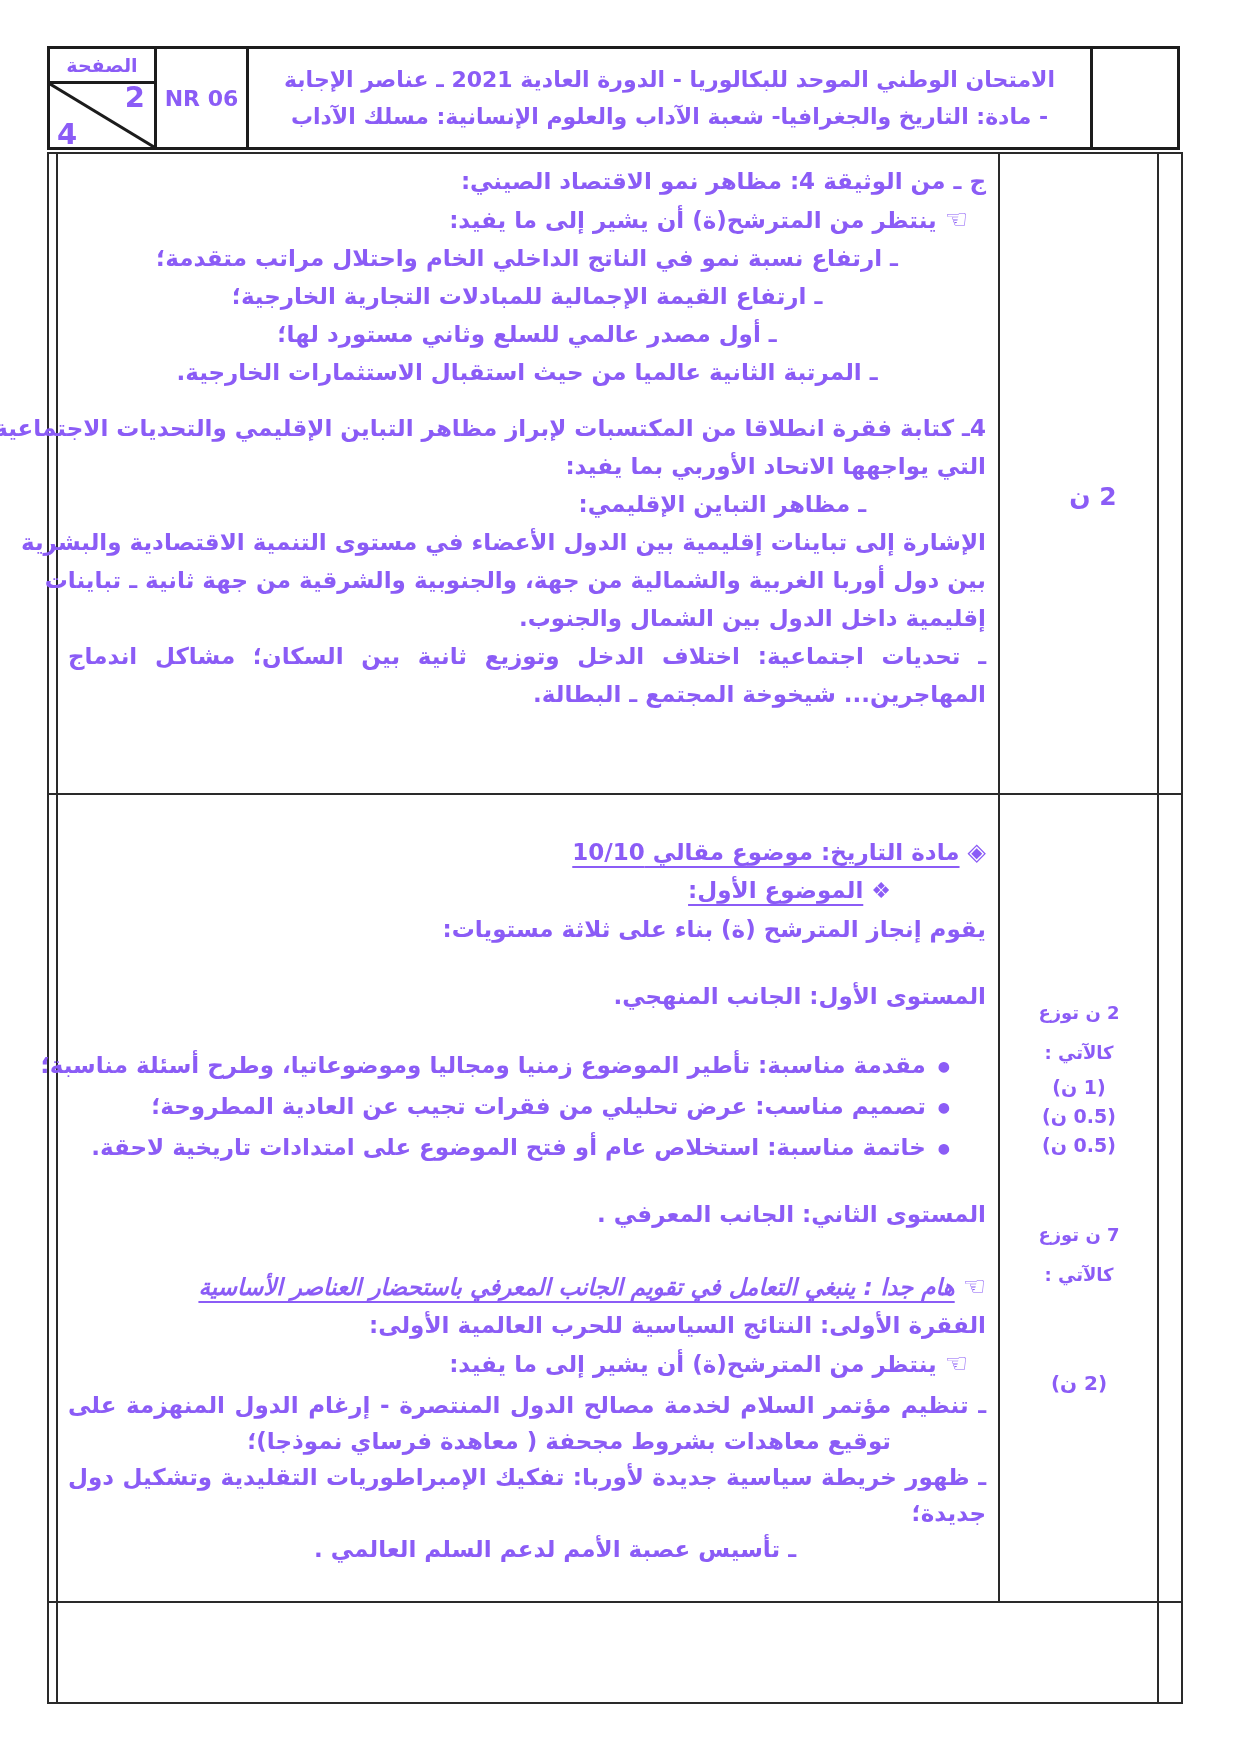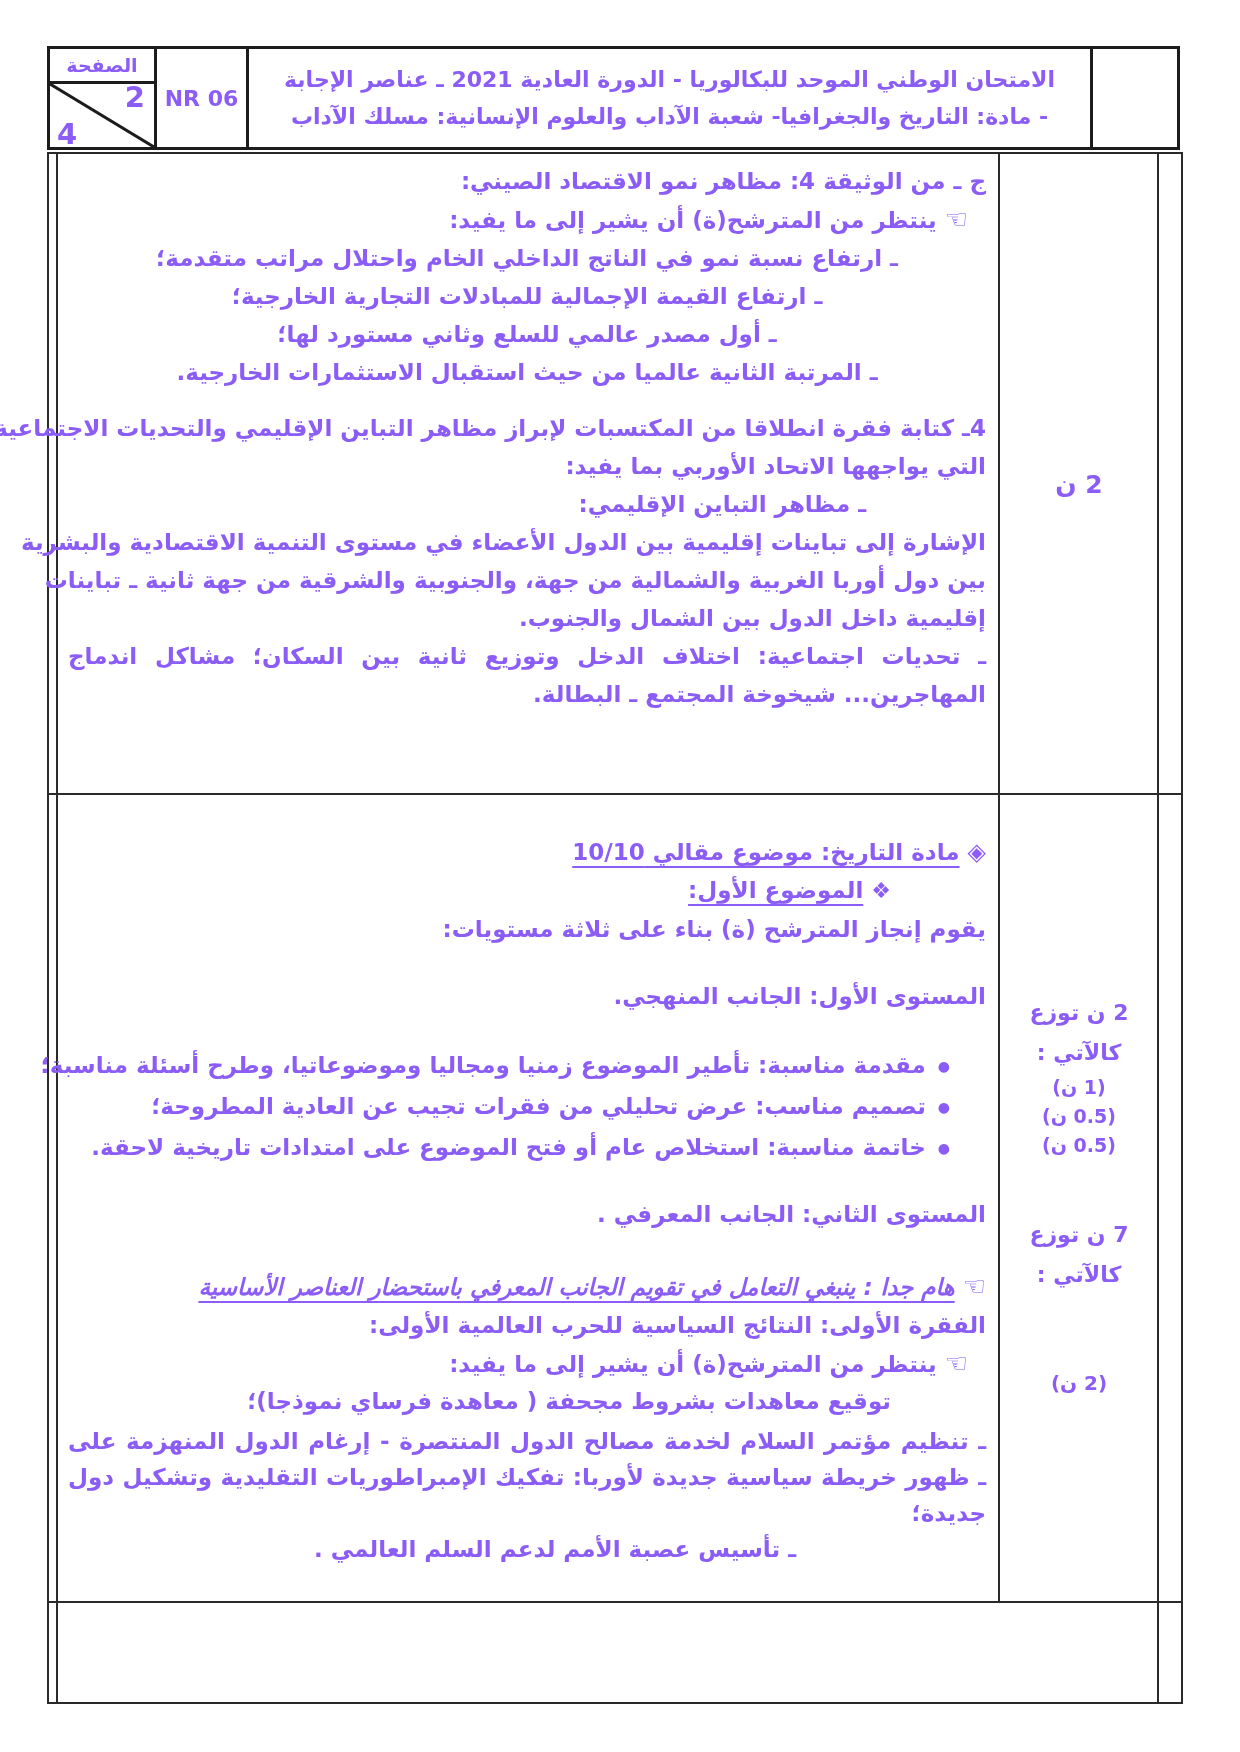--- a/index.html
+++ b/index.html
@@ -36,21 +36,21 @@
   .vline,.hline{position:absolute;background:#2a2a2a;}
   .vl-left{left:7px;top:0;bottom:0;width:2px;}
   .vl-right{right:22px;top:0;bottom:0;width:2px;}
   .vl-score{left:949px;top:0;height:1447px;width:2px;}
   .hl-1{top:639px;left:0;right:0;height:2px;}
   .hl-2{top:1447px;left:0;right:0;height:2px;}
   .content{position:absolute;left:9px;width:938px;direction:rtl;}
   .content1{top:0;height:637px;}
   .content2{top:641px;height:804px;}
   .score{position:absolute;left:951px;width:158px;direction:rtl;text-align:center;}
-  .score1{top:0;height:637px;}
+  .score1{top:12px;height:637px;padding-left:28px;}
   .score2{top:641px;height:804px;}
   
   .ln{font-size:23px;font-weight:bold;line-height:38px;text-align:right;
       white-space:nowrap;padding:0 10px;}
   .ln.fw{text-align-last:justify;}               
   .ln.center{text-align:center;}
   .ln.ind28{padding-right:28px;}
   .ln.ind105{padding-right:105px;}
   .ln.ind130{padding-right:130px;}
   .ln.ind200{padding-right:200px;}
@@ -62,21 +62,21 @@
   .ln.lh40{line-height:40px;} .ln.lh36{line-height:36px;}
   .u{text-decoration:underline;text-decoration-thickness:2px;text-underline-offset:6px;}
   .note{font-style:italic;}
   .hand{font-size:26px;padding-left:8px;font-style:normal;display:inline-block;}
   .diam{font-size:24px;padding-left:8px;}
   .flor{font-size:22px;padding-left:8px;}
   .blt{font-size:14px;padding-left:12px;vertical-align:2px;}
   .bullet-line{padding-right:46px;}
   
   .sc{position:absolute;left:0;right:0;font-weight:bold;}
-  .sc-line{font-size:22px;line-height:40px;}
+  .sc-line{font-size:18px;line-height:40px;}
   .sc-part{font-size:19px;line-height:29px;}
   .sc-big{font-size:25px;line-height:38px;}
 </style>
 </head>
 <body>
 
 <div class="page">
 
   <div class="header">
     <div class="cell page-cell">
@@ -129,22 +129,22 @@
       <div class="ln ind105"><span class="flor">❖</span><span class="u">الموضوع الأول:</span></div>
       <div class="ln">يقوم إنجاز المترشح (ة) بناء على ثلاثة مستويات:</div>
       <div class="ln mt29">المستوى الأول: الجانب المنهجي.</div>
       <div class="ln lh40 mt30 bullet-line"><span class="blt">●</span><span>مقدمة مناسبة: تأطير الموضوع زمنيا ومجاليا وموضوعاتيا، وطرح أسئلة مناسبة؛</span></div>
       <div class="ln lh40 bullet-line"><span class="blt">●</span><span>تصميم مناسب: عرض تحليلي من فقرات تجيب عن العادية المطروحة؛</span></div>
       <div class="ln lh40 bullet-line"><span class="blt">●</span><span>خاتمة مناسبة: استخلاص عام أو فتح الموضوع على امتدادات تاريخية لاحقة.</span></div>
       <div class="ln mt27">المستوى الثاني: الجانب المعرفي .</div>
       <div class="ln mt34"><span class="hand">☜</span><span class="u note">هام جدا : ينبغي التعامل في تقويم الجانب المعرفي باستحضار العناصر الأساسية</span></div>
       <div class="ln">الفقرة الأولى: النتائج السياسية للحرب العالمية الأولى:</div>
       <div class="ln ind28"><span class="hand">☜</span><span>ينتظر من المترشح(ة) أن يشير إلى ما يفيد:</span></div>
+      <div class="ln lh36 fw mt4">ـ تنظيم مؤتمر السلام لخدمة مصالح الدول المنتصرة - إرغام الدول المنهزمة على</div>
       <div class="ln lh36 ind105">توقيع معاهدات بشروط مجحفة ( معاهدة فرساي نموذجا)؛</div>
-      <div class="ln lh36 fw mt4">ـ تنظيم مؤتمر السلام لخدمة مصالح الدول المنتصرة - إرغام الدول المنهزمة على</div>
       <div class="ln lh36 fw">ـ ظهور خريطة سياسية جديدة لأوربا: تفكيك الإمبراطوريات التقليدية وتشكيل دول</div>
       <div class="ln lh36">جديدة؛</div>
       <div class="ln lh36 ind200">ـ تأسيس عصبة الأمم لدعم السلم العالمي .</div>
     </div>
     <div class="score score2">
       <div class="sc" style="top:198px;">
         <div class="sc-line">2 ن توزع</div>
         <div class="sc-line">كالآتي :</div>
         <div class="sc-part">(1 ن)</div>
         <div class="sc-part">(0.5 ن)</div>

